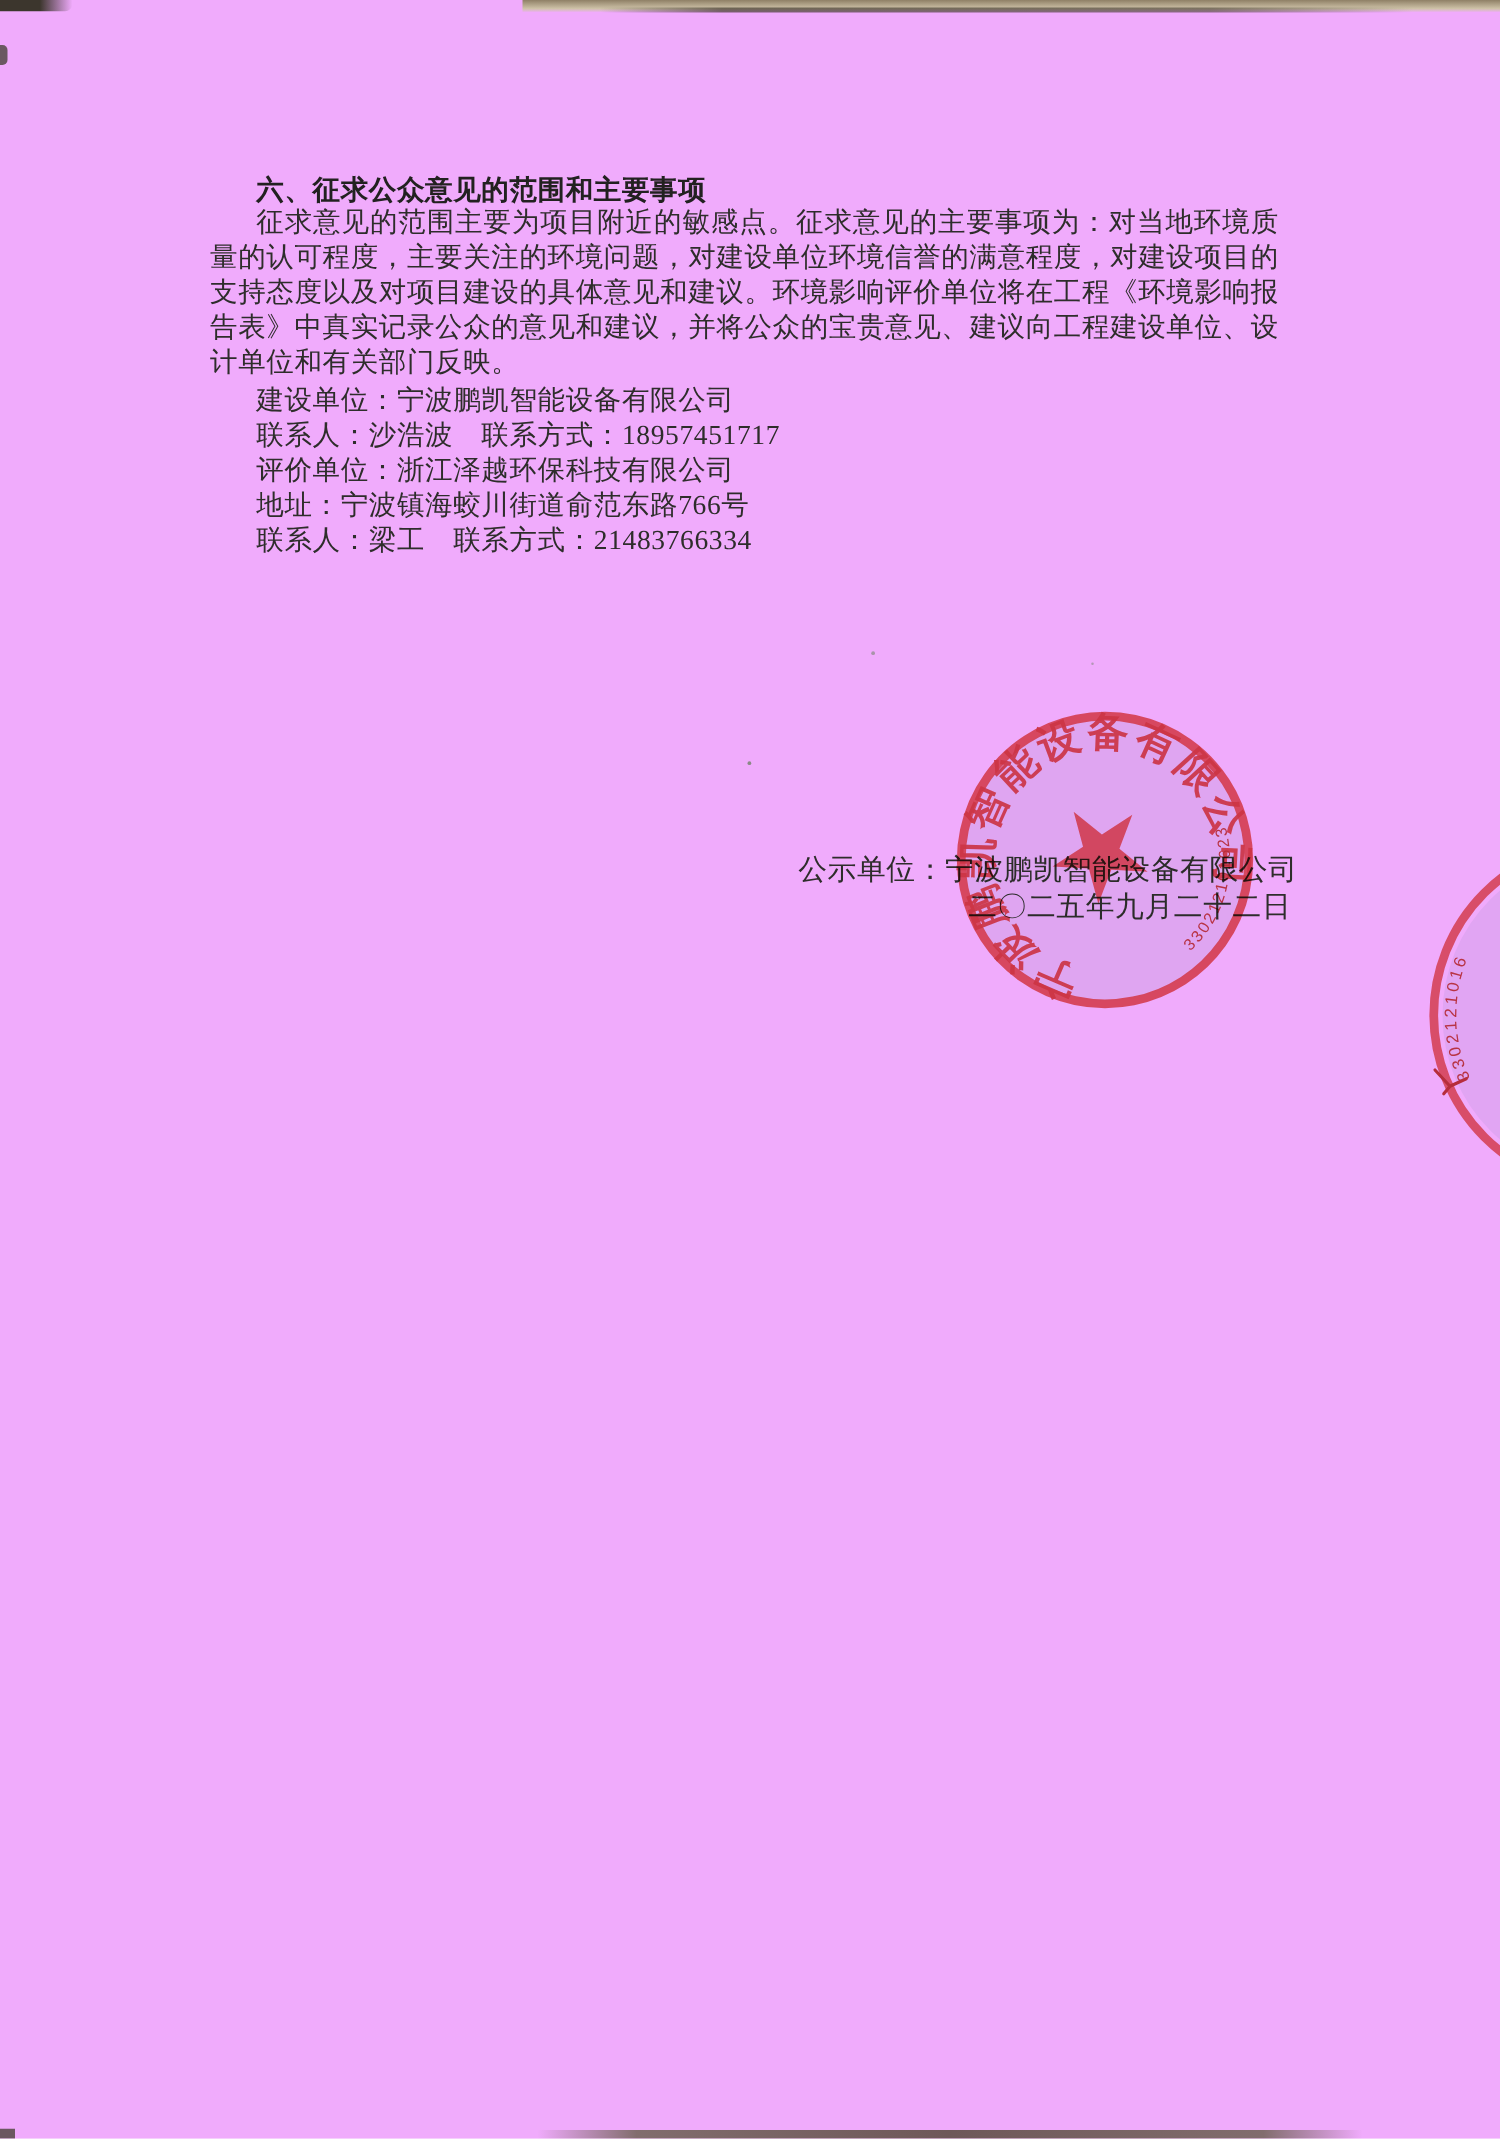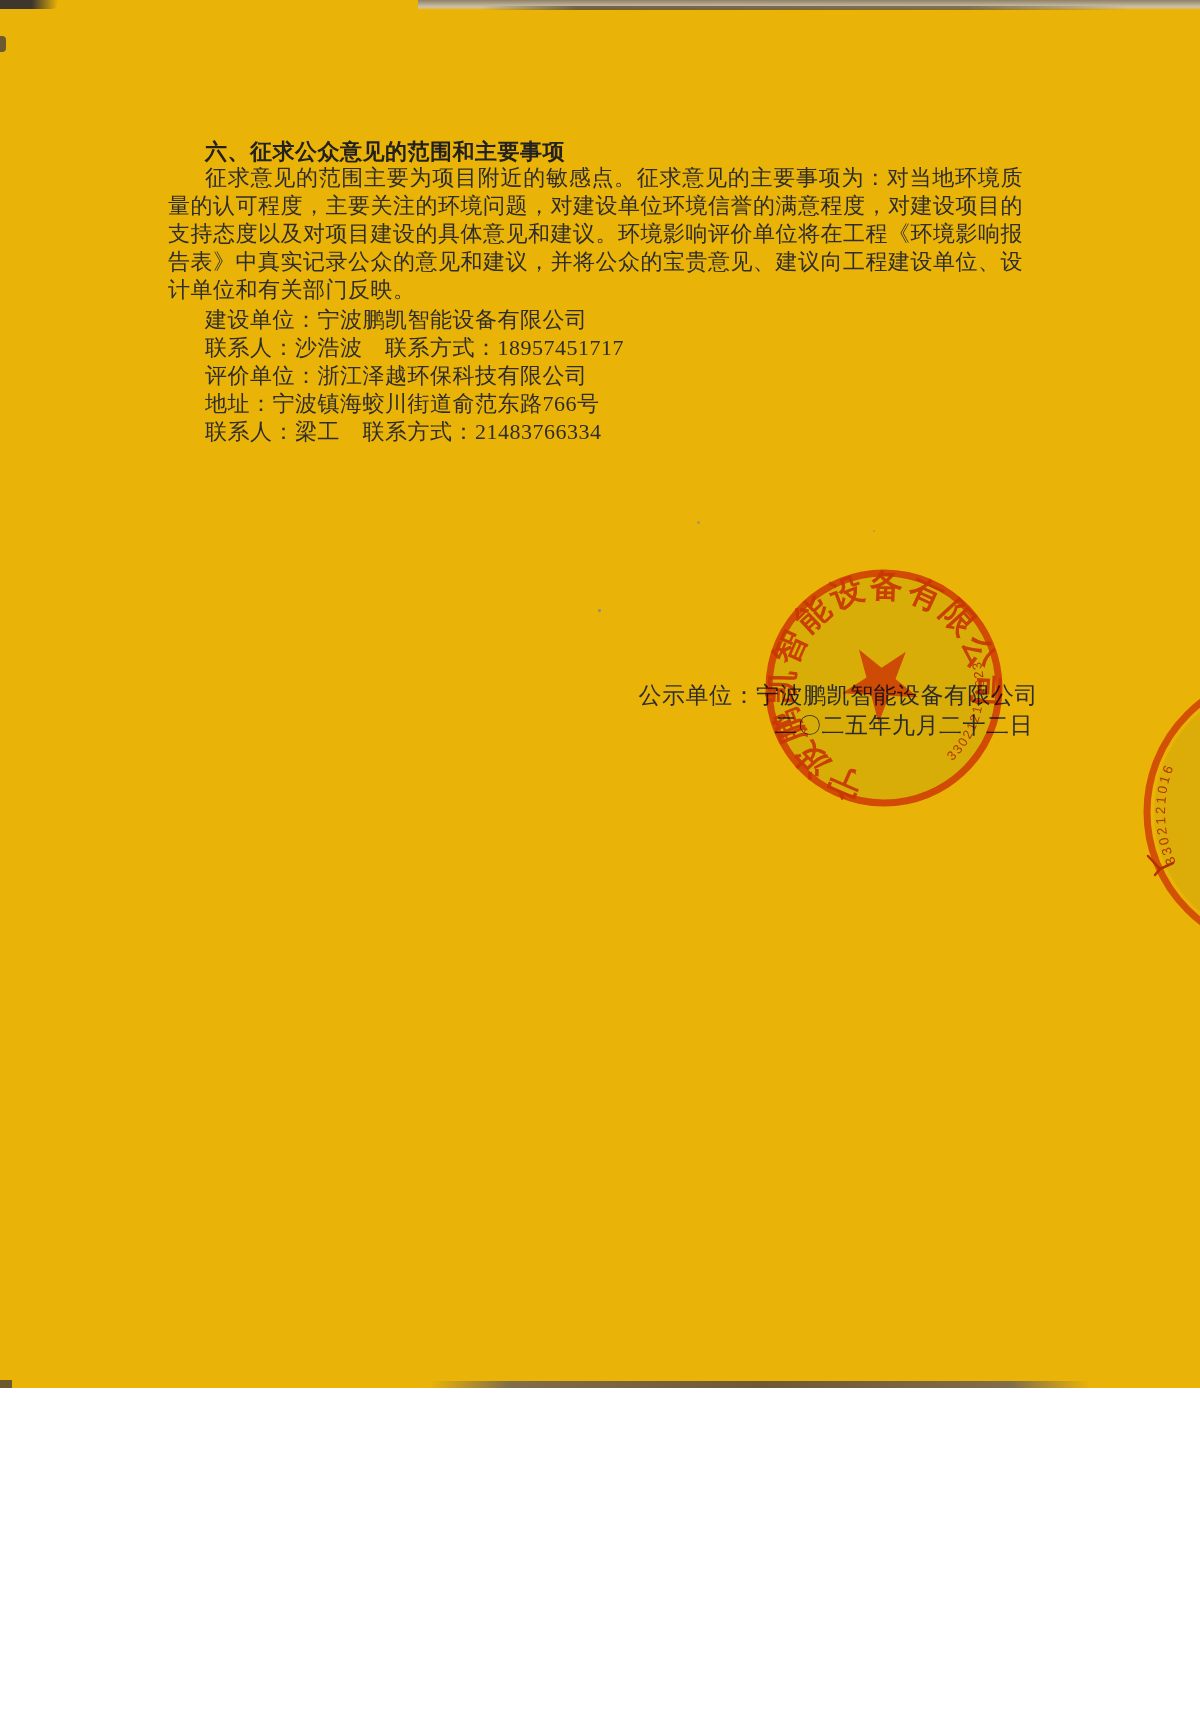--- a/index.html
+++ b/index.html
@@ -1,19 +1,19 @@
 <!DOCTYPE html>
 <html><head>
 <meta charset="utf-8">
 <style>
   html,body{margin:0;padding:0;background:#ffffff;}
   .page{
     position:relative;
-    width:1200px;height:1388px;
-    background:#eab308;
+    width:1200px;height:1711px;
+    background:#f0abfc;
     font-family:"Liberation Serif","DejaVu Serif",serif;
     color:#2e2d2b;
     overflow:hidden;
   }
   
   .content{
     position:absolute;left:168px;top:138px;width:855px;
     font-size:22px;line-height:28px;
     letter-spacing:0.5px;
   }

